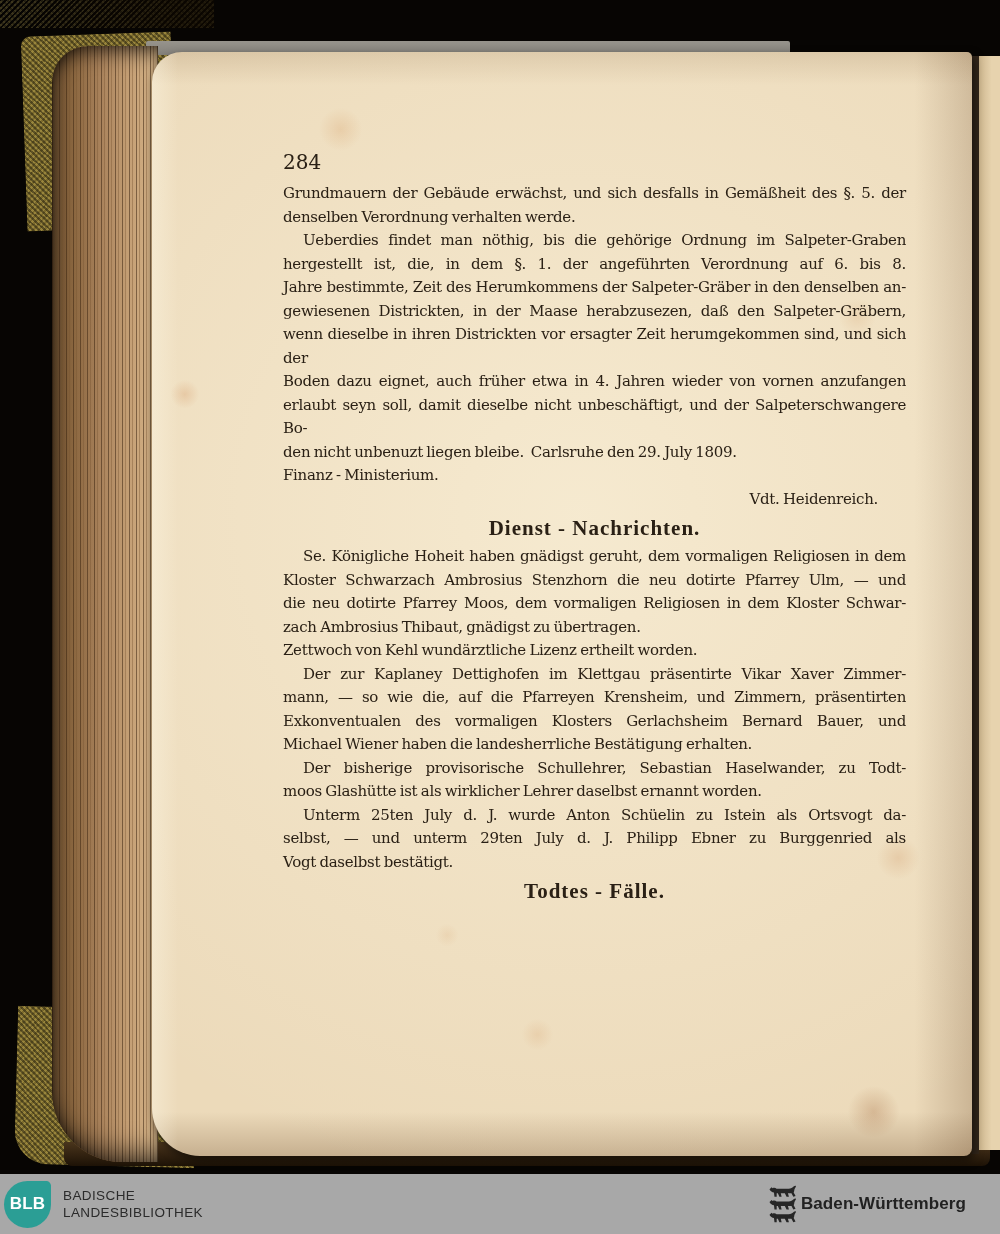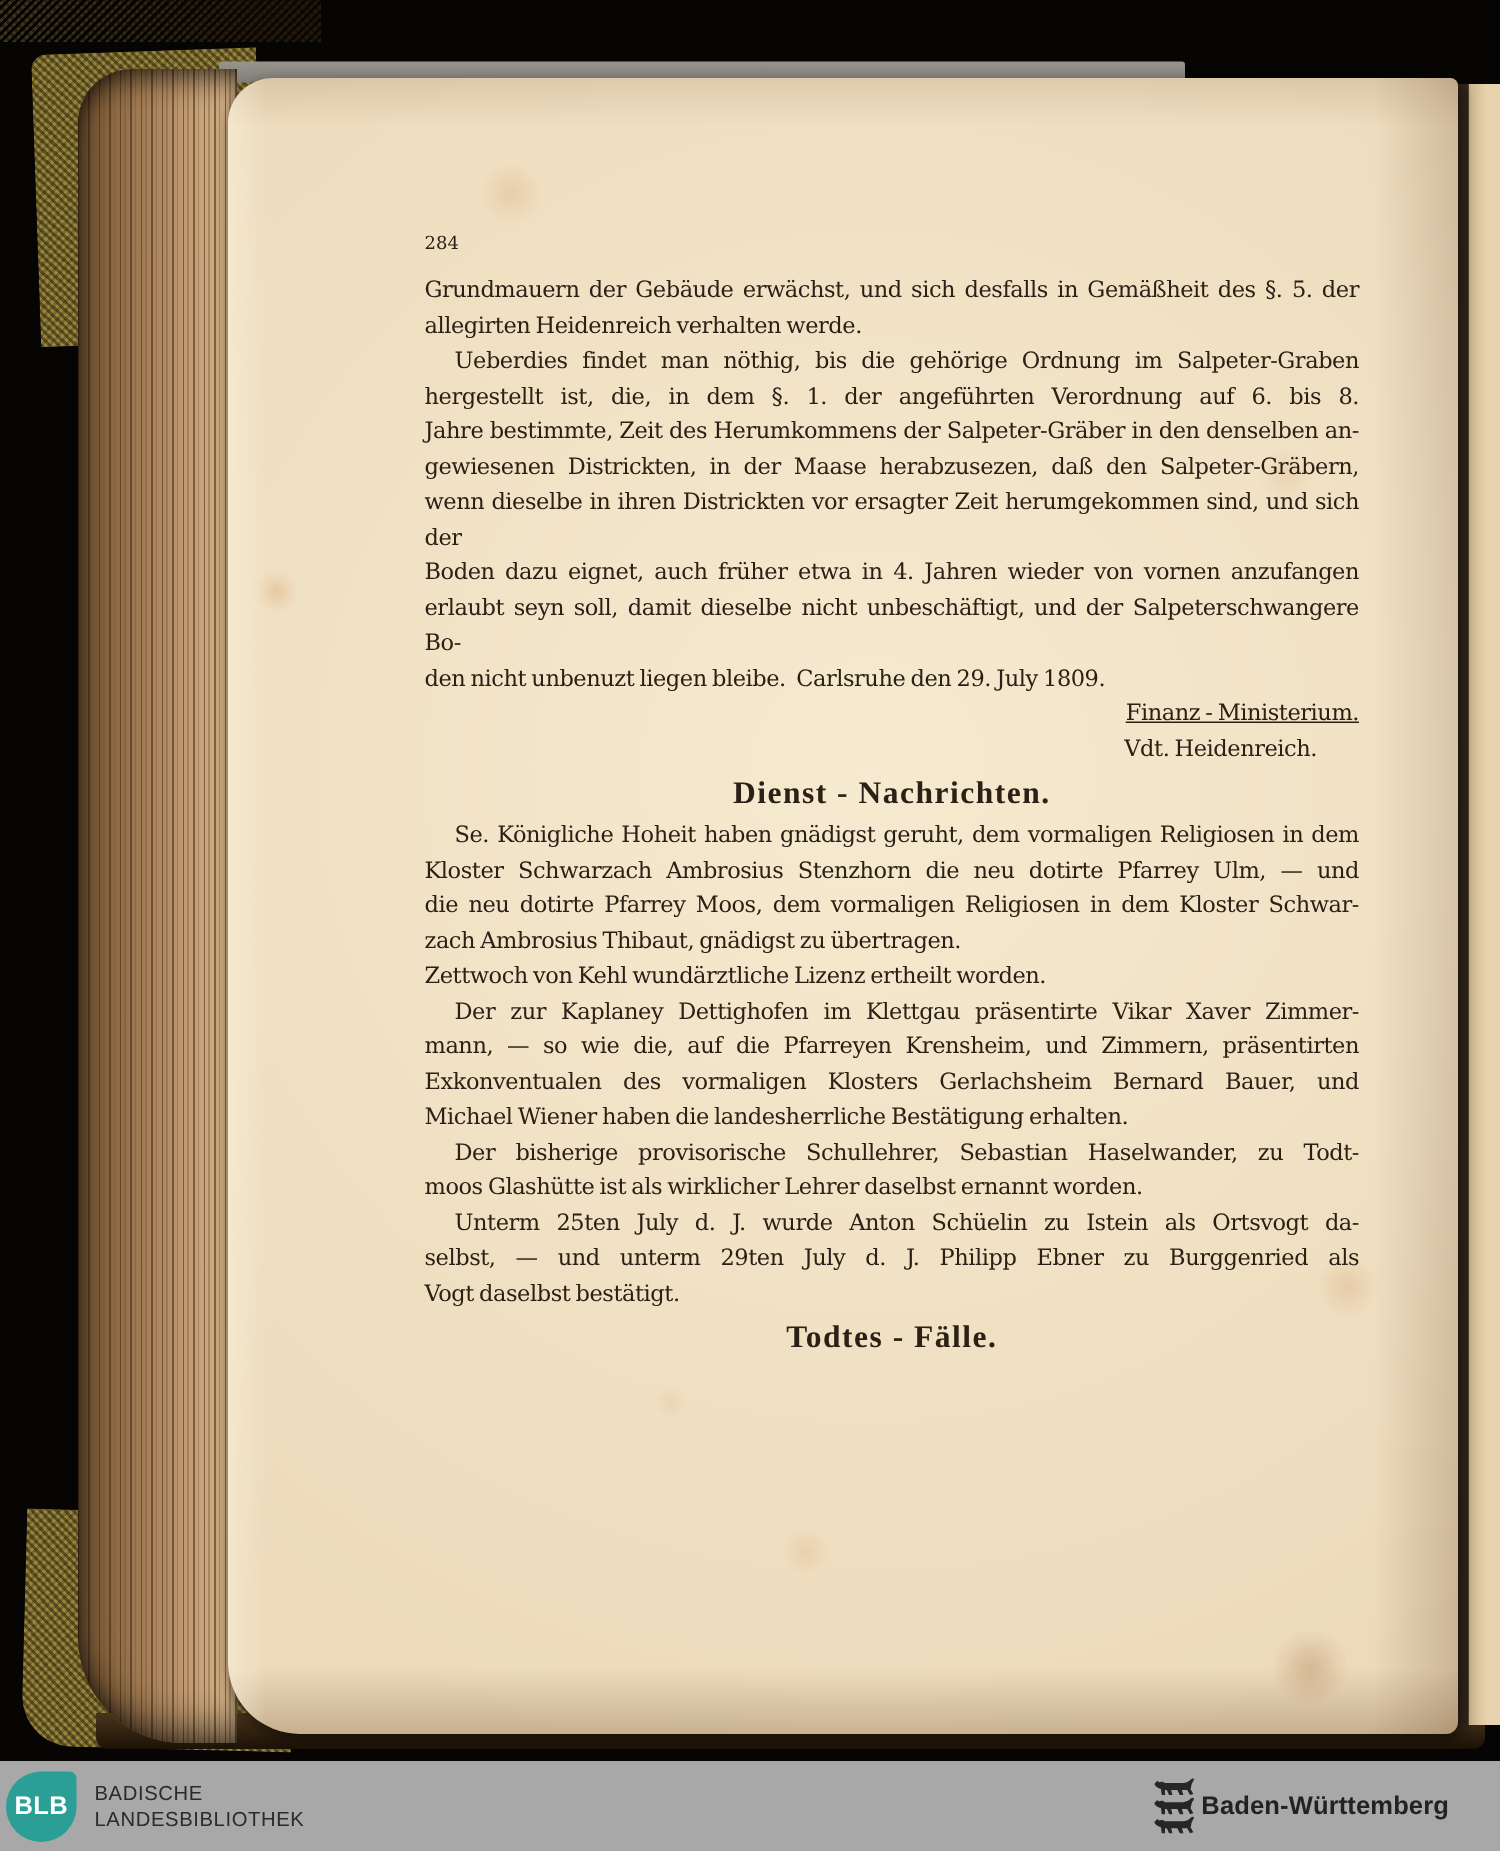--- a/index.html
+++ b/index.html
@@ -50,25 +50,25 @@
       linear-gradient(90deg, rgba(0,0,0,0) 93%, rgba(105,70,38,.25) 100%),
       linear-gradient(0deg, rgba(100,65,32,.28) 0%, rgba(100,65,32,0) 4%),
       linear-gradient(180deg, rgba(120,85,45,.18) 0%, rgba(120,85,45,0) 3%);
     box-shadow:2px 4px 10px rgba(0,0,0,.55);}
   .gutter{position:absolute;left:972px;top:56px;width:7px;height:1098px;background:#32261a;}
   .page2{position:absolute;left:979px;top:56px;width:21px;height:1094px;
     background:linear-gradient(90deg,#cdb68e,#e7d3ae 60%);}
 
   
   .text-col{position:absolute;left:131px;top:98px;width:623px;color:#2a2015;}
-  .pagenum{height:24px;margin-bottom:8px;font-size:12px;line-height:24px;}
+  .pagenum{height:24px;margin-bottom:8px;font-size:20px;line-height:24px;}
   .ln{font-size:15px;line-height:23.5px;letter-spacing:-0.3px;word-spacing:-1px;white-space:normal;}
   .j{text-align:justify;text-align-last:justify;}
   .indent{text-indent:20px;}
-  .center{text-align:right;text-decoration:underline;}
+  .center{text-align:left;}
   .right{text-align:right;padding-right:28px;}
   .heading{font-size:21px;line-height:26px;margin:4px 0;text-align:center;
            font-weight:bold;letter-spacing:1px;font-family:Liberation Serif, serif;}
 
   
   .footer{position:absolute;left:0;top:1174px;width:1000px;height:60px;background:#a8a8a8;
     display:flex;align-items:center;justify-content:space-between;
     font-family:"Liberation Sans",sans-serif;}
   .f-left{display:flex;align-items:center;margin-left:4px;}
   .blb-logo{width:47px;height:47px;background:#2b9e95;border-radius:50% 10% 50% 50%;
@@ -95,21 +95,21 @@
   <div class="page2"></div>
   <div class="gutter"></div>
 
   <div class="page">
     <div class="text-col">
 
       <div class="pagenum">284</div>
 
       <div>
         <div class="ln j">Grundmauern der Gebäude erwächst, und sich desfalls in Gemäßheit des §. 5. der</div>
-        <div class="ln">allegirten Heidenreich verhalten werde.</div>
+        <div class="ln">denselben Verordnung verhalten werde.</div>
       </div>
 
       <div>
         <div class="ln j indent">Ueberdies findet man nöthig, bis die gehörige Ordnung im Salpeter-Graben</div>
         <div class="ln j">hergestellt ist, die, in dem §. 1. der angeführten Verordnung auf 6. bis 8.</div>
         <div class="ln j">Jahre bestimmte, Zeit des Herumkommens der Salpeter-Gräber in den denselben an-</div>
         <div class="ln j">gewiesenen Districkten, in der Maase herabzusezen, daß den Salpeter-Gräbern,</div>
         <div class="ln j">wenn dieselbe in ihren Districkten vor ersagter Zeit herumgekommen sind, und sich der</div>
         <div class="ln j">Boden dazu eignet, auch früher etwa in 4. Jahren wieder von vornen anzufangen</div>
         <div class="ln j">erlaubt seyn soll, damit dieselbe nicht unbeschäftigt, und der Salpeterschwangere Bo-</div>

